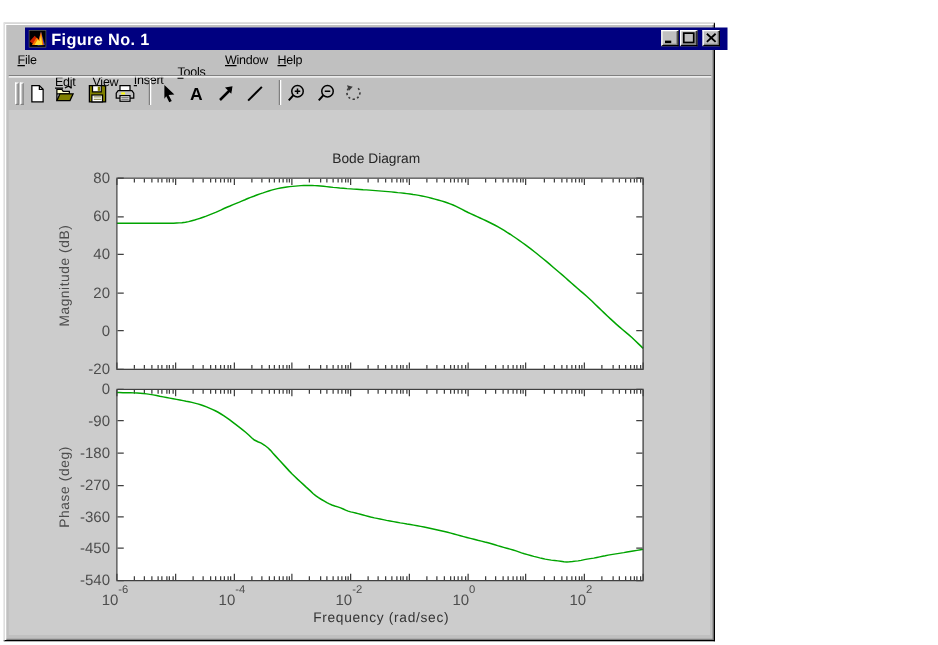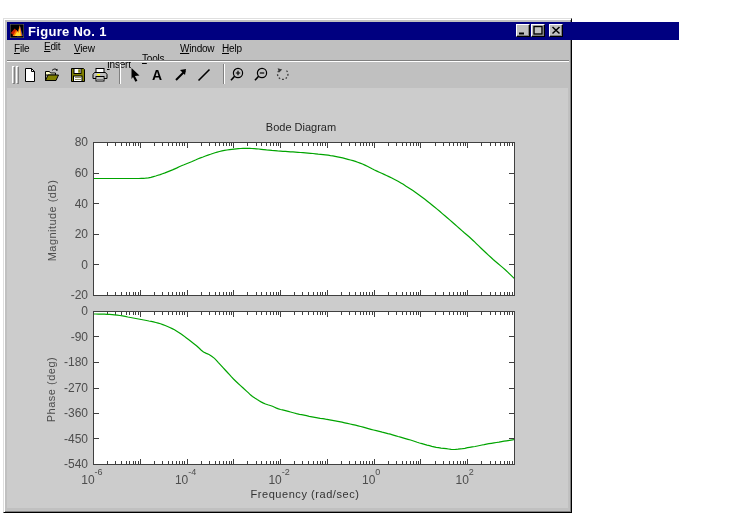--- a/index.html
+++ b/index.html
@@ -1,19 +1,19 @@
 <!DOCTYPE html>
 <html><head><meta charset="utf-8"><style>
 *{margin:0;padding:0;box-sizing:border-box}
 body{width:750px;height:516px;background:#fff;position:relative;overflow:hidden;
  font-family:"Liberation Sans",sans-serif}
 #win{position:absolute;left:3px;top:18px;width:569px;height:495px;background:#c0c0c0;
  border:1px solid;border-color:#dfdfdf #000 #000 #dfdfdf;
  box-shadow:inset 1px 1px 0 #fff,inset -1px -1px 0 #808080}
-#title{position:absolute;left:3px;top:3px;width:672px;height:18px;background:#000080;color:#fff;
+#title{position:absolute;left:16px;top:3px;width:562px;height:18px;background:#000080;color:#fff;
  font-size:13px;font-weight:bold}
 #title .t{position:absolute;left:21px;top:2px;letter-spacing:0.3px}
 #menu{position:absolute;left:3px;top:21px;width:562px;height:28px;font-size:10px;letter-spacing:-0.2px;color:#000}
 #tsep{position:absolute;left:3px;top:41px;width:562px;height:2px;border-top:1px solid #808080;border-bottom:1px solid #fff}
 #toolbar{position:absolute;left:3px;top:43px;width:562px;height:26px}
 .grip{position:absolute;top:4px;width:3px;height:18px;background:#c0c0c0;border:1px solid;border-color:#fff #808080 #808080 #fff}
 .tsep2{position:absolute;top:2px;width:2px;height:20px;border-left:1px solid #808080;border-right:1px solid #fff}
 #canvas{position:absolute;left:3px;top:69px;width:561px;height:420px;background:#cccccc}
 </style></head><body>
 <div id="win">
@@ -37,22 +37,22 @@
         </svg>
       </div>
       <div style="position:absolute;left:542px;top:2px;width:14px;height:13px;background:#c0c0c0;border:1px solid;border-color:#fff #000 #000 #fff;box-shadow:inset -1px -1px 0 #808080">
         <svg width="12" height="11" viewBox="0 0 12 11" style="position:absolute;left:0;top:0">
           <path d="M2.5 2l7 6.5M9.5 2l-7 6.5" stroke="#000" stroke-width="1.5"></path>
         </svg>
       </div>
  </div>
  <div id="menu">
       <span style="position:absolute;left:7px;top:3px"><u>F</u>ile</span>
-      <span style="position:absolute;left:37px;top:1px"><u>E</u>dit</span>
-      <span style="position:absolute;left:67px;top:3px"><u>V</u>iew</span>
+      <span style="position:absolute;left:37px;top:21px"><u>E</u>dit</span>
+      <span style="position:absolute;left:67px;top:21px"><u>V</u>iew</span>
       <span style="position:absolute;left:100px;top:19px"><u>I</u>nsert</span>
       <span style="position:absolute;left:135px;top:13px"><u>T</u>ools</span>
       <span style="position:absolute;left:173px;top:3px"><u>W</u>indow</span>
       <span style="position:absolute;left:215px;top:3px"><u>H</u>elp</span>
     </div>
  <div id="tsep"></div>
  <div id="toolbar">
    <div class="grip" style="left:5px"></div>
    <div class="grip" style="left:9px"></div>
    <div class="tsep2" style="left:112px"></div>

